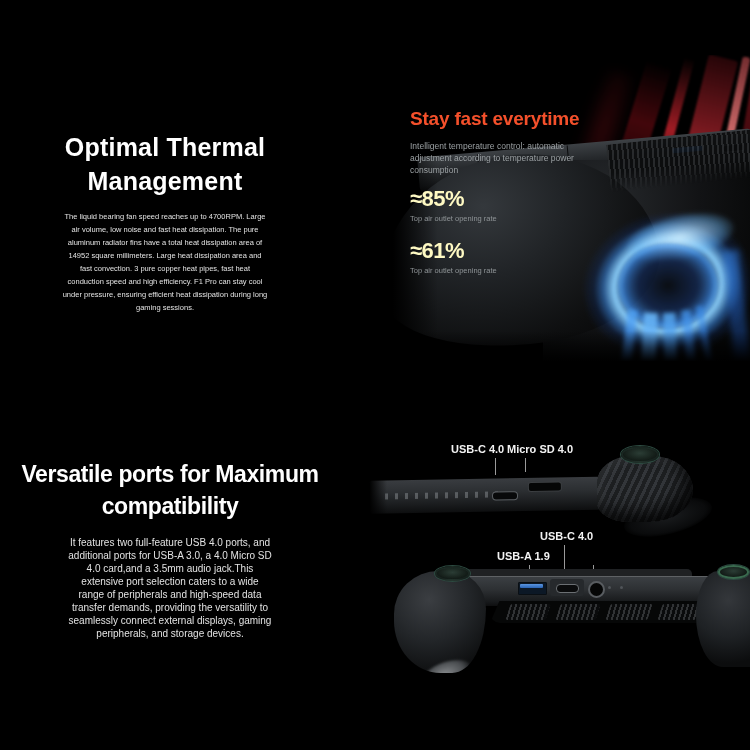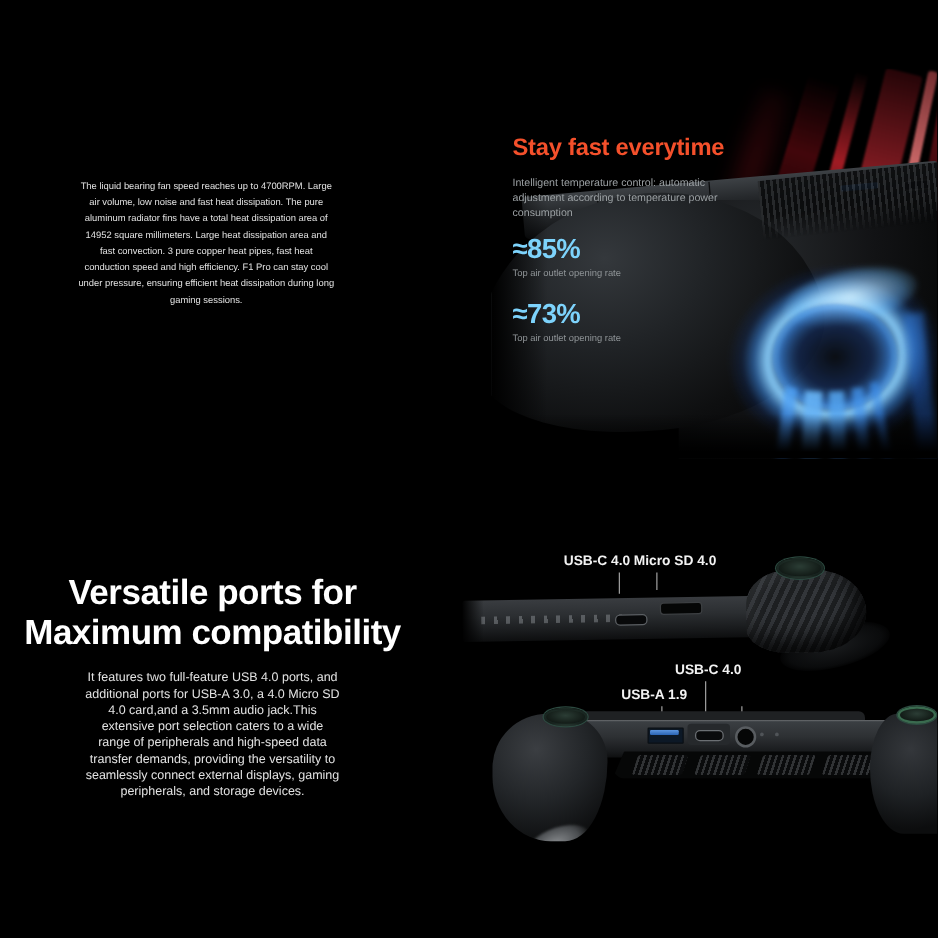--- a/index.html
+++ b/index.html
@@ -8,29 +8,29 @@
   .abs{position:absolute;}
 
   
   .copy{position:absolute;text-align:center;color:#fff;}
   .copy h2{margin:0;font-weight:700;color:#fff;}
   .copy p{margin:0 auto;font-weight:400;color:#dcdcdc;}
   .thermal-copy{left:25px;top:130px;width:280px;}
   .thermal-copy h2{font-size:25px;line-height:34px;letter-spacing:.2px;}
   .thermal-copy p{margin-top:12px;width:205px;font-size:7.5px;line-height:13px;color:#e2e2e2;}
   .ports-copy{left:0px;top:458px;width:340px;}
-  .ports-copy h2{font-size:28px;line-height:32px;letter-spacing:-.4px;}
+  .ports-copy h2{font-size:23px;line-height:32px;letter-spacing:-.4px;}
   .ports-copy p{margin-top:14px;width:205px;font-size:10px;line-height:13px;color:#e2e2e2;}
 
   
   .thermal-overlay{position:absolute;left:410px;top:108px;width:220px;z-index:5;}
   .thermal-overlay .head{font-size:19px;font-weight:700;color:#f4502b;letter-spacing:-.2px;}
   .thermal-overlay .sub{margin-top:10px;width:170px;font-size:8.5px;line-height:12px;color:#9ba0a3;}
   .stat{position:absolute;left:0;}
-  .stat .val{font-size:22px;font-weight:700;color:#7dd3fc;letter-spacing:-.5px;}
+  .stat .val{font-size:22px;font-weight:700;color:#fef9c3;letter-spacing:-.5px;}
   .stat .lab{margin-top:2px;font-size:7.5px;color:#8f9497;}
   .stat1{top:78px;} .stat2{top:130px;} .stat3{top:177px;}
 
   
   .thermal-visual{position:absolute;left:393px;top:55px;width:357px;height:312px;overflow:hidden;z-index:1;}
   .rstreak{position:absolute;filter:blur(1px);border-radius:3px;}
   .rs1{left:228px;top:5px;width:26px;height:175px;transform:rotate(17deg);
        background:linear-gradient(to bottom,transparent,rgba(120,12,20,.55) 35%,rgba(70,6,12,.35) 70%,transparent);}
   .rs2{left:268px;top:0px;width:10px;height:185px;transform:rotate(15deg);
        background:linear-gradient(to bottom,transparent,rgba(200,35,45,.8) 40%,rgba(120,15,25,.4) 75%,transparent);}
@@ -162,32 +162,33 @@
       <div class="flow fl2"></div>
       <div class="flow fl3"></div>
       <div class="flow fl4"></div>
       <div class="flow fl5"></div>
       <div class="flow fl6"></div>
       <div class="abs tv-fade-b"></div>
       <div class="abs tv-fade-l"></div>
     </div>
 
     <div class="copy thermal-copy">
+      <h2>Optimal Thermal Management</h2>
       <p>The liquid bearing fan speed reaches up to 4700RPM. Large air volume, low noise and fast heat dissipation. The pure aluminum radiator fins have a total heat dissipation area of 14952 square millimeters. Large heat dissipation area and fast convection. 3 pure copper heat pipes, fast heat conduction speed and high efficiency. F1 Pro can stay cool under pressure, ensuring efficient heat dissipation during long gaming sessions.</p>
     </div>
 
     <div class="thermal-overlay">
       <div class="head">Stay fast everytime</div>
       <div class="sub">Intelligent temperature control: automatic adjustment according to temperature power consumption</div>
       <div class="stat stat1">
         <div class="val">≈85%</div>
         <div class="lab">Top air outlet opening rate</div>
       </div>
       <div class="stat stat2">
-        <div class="val">≈73%</div>
+        <div class="val">≈61%</div>
         <div class="lab">Top air outlet opening rate</div>
       </div>
     </div>
   </section>
 
   <section>
 
     <div class="copy ports-copy">
       <h2>Versatile ports for Maximum compatibility</h2>
       <p>It features two full-feature USB 4.0 ports, and additional ports for USB-A 3.0, a 4.0 Micro SD 4.0 card,and a 3.5mm audio jack.This extensive port selection caters to a wide range of peripherals and high-speed data transfer demands, providing the versatility to seamlessly connect external displays, gaming peripherals, and storage devices.</p>

